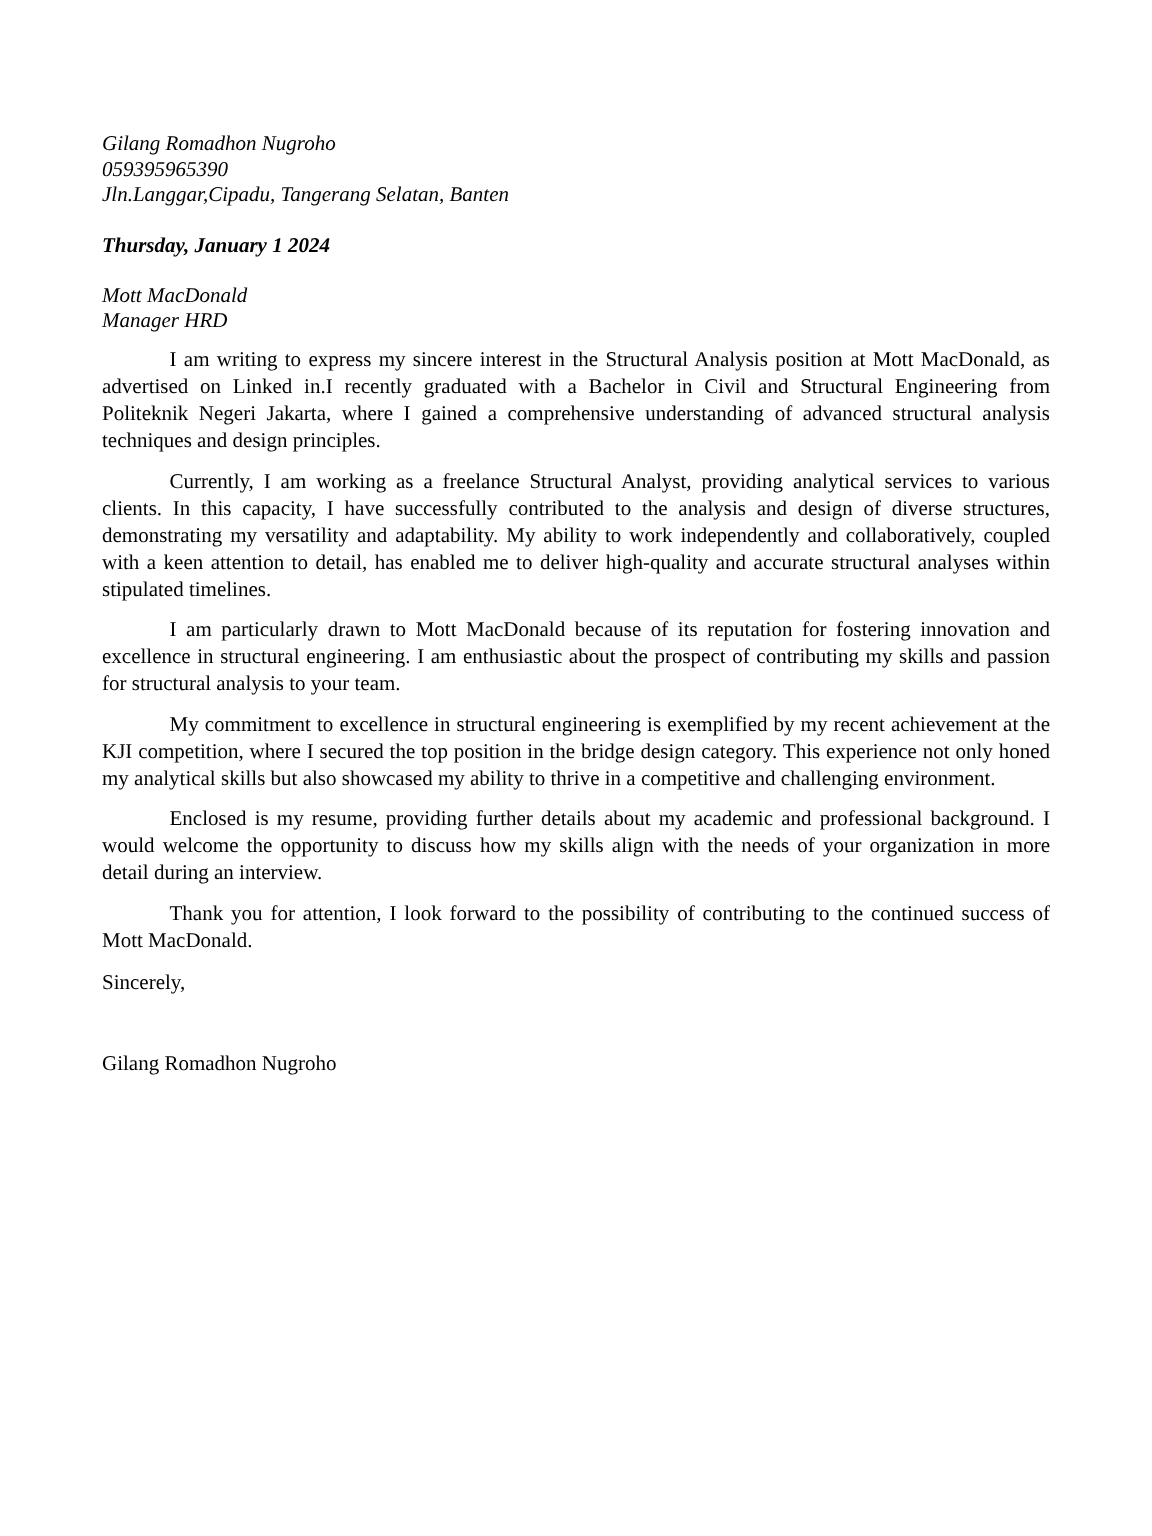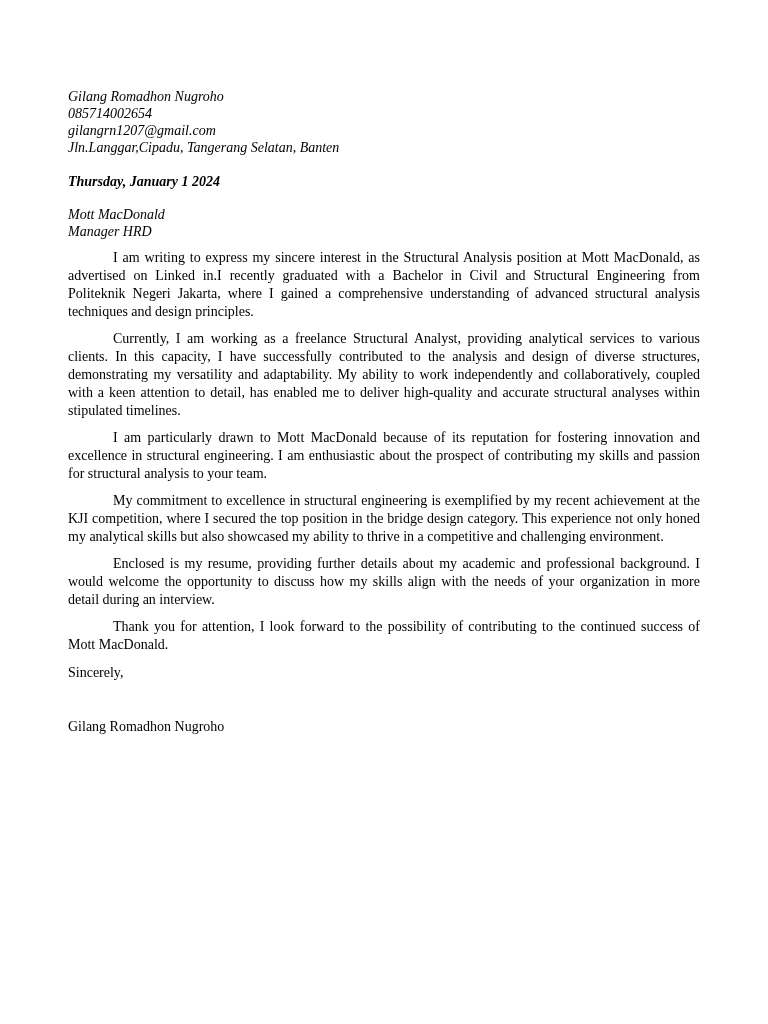--- a/index.html
+++ b/index.html
@@ -66,22 +66,21 @@
   }
 </style>
 </head>
 <body>
 
 <div class="page">
   <div class="letter">
 
     <div class="sender-block">
       <div>Gilang Romadhon Nugroho</div>
-      <div>085714002654</div>
-      <div>gilangrn1207@gmail.com</div>
+      <div>059395965390</div>
       <div>Jln.Langgar,Cipadu, Tangerang Selatan, Banten</div>
     </div>
 
     <div class="date-line">Thursday, January 1 2024</div>
 
     <div class="recipient-block">
       <div>Mott MacDonald</div>
       <div>Manager HRD</div>
     </div>
 

